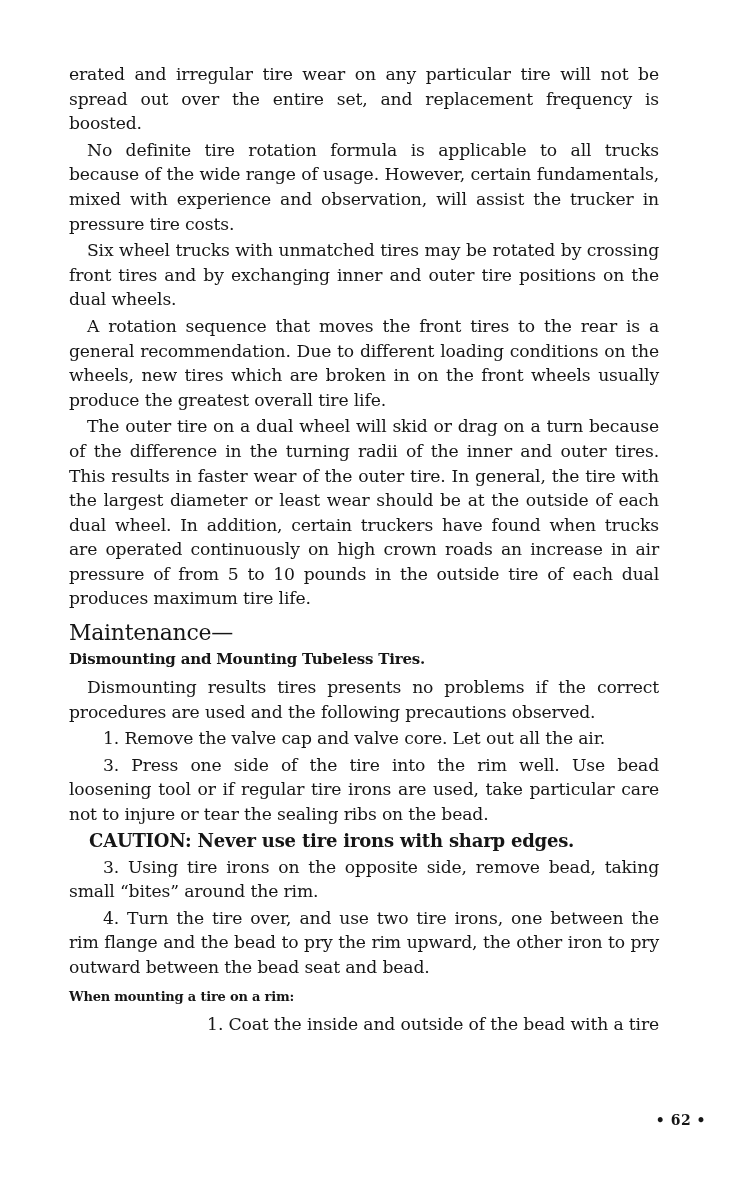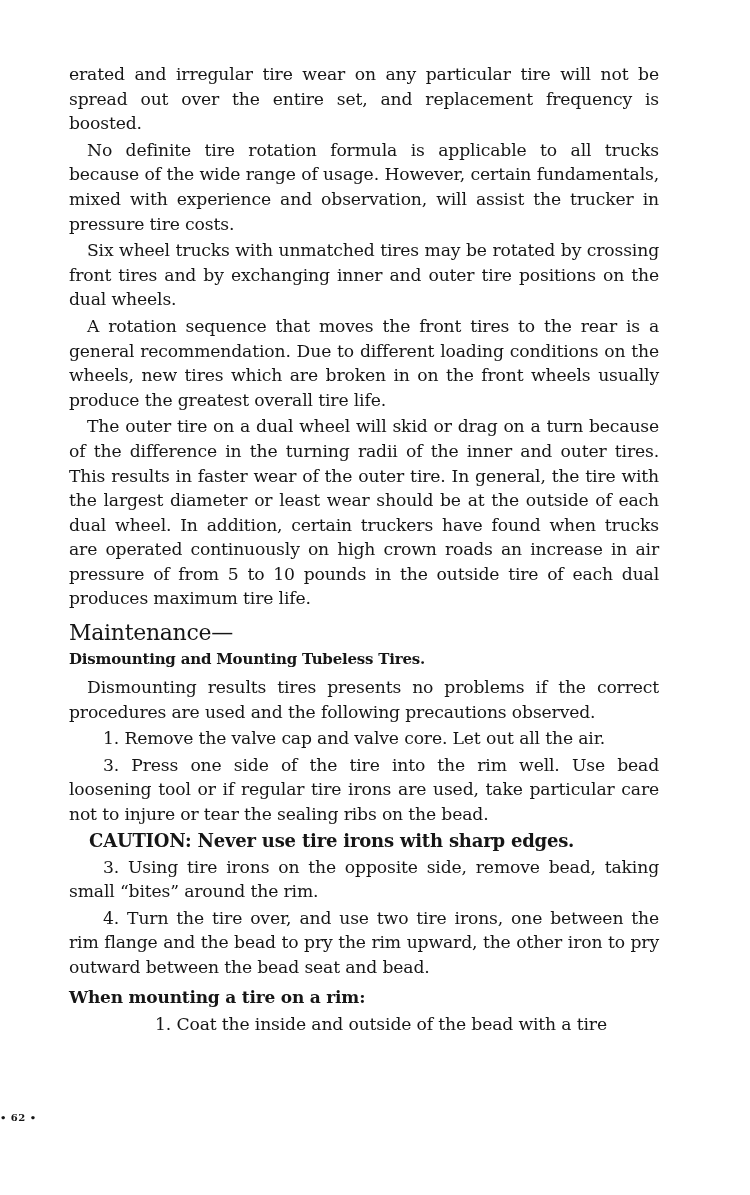--- a/index.html
+++ b/index.html
@@ -48,32 +48,32 @@
     .caution {
       margin: 3px 0 3px 20px;
       font-size: 18px;
       line-height: 22px;
       font-weight: bold;
       letter-spacing: -0.2px;
     }
     .caution-label { font-weight: bold; }
     h4 {
       margin: 4px 0 0 0;
-      font-size: 17px;
+      font-size: 13px;
       line-height: 26px;
       font-weight: bold;
       letter-spacing: -0.2px;
     }
     .page-number {
       position: absolute;
       left: 0;
       width: 706px;
       top: 1112px;
-      text-align: left;
-      font-size: 10px;
+      text-align: right;
+      font-size: 14px;
       font-weight: bold;
       letter-spacing: 0.5px;
     }
   </style>
 </head>
 <body>
 
 <div class="page">
   <p>erated and irregular tire wear on any particular tire will not be spread out over the entire set, and replacement frequency is boosted.</p>
   <p class="indent gap">No definite tire rotation formula is applicable to all trucks because of the wide range of usage. However, certain fundamentals, mixed with experience and observation, will assist the trucker in pressure tire costs.</p>
@@ -90,16 +90,16 @@
   <p class="num-item">3. Press one side of the tire into the rim well. Use bead loosening tool or if regular tire irons are used, take particular care not to injure or tear the sealing ribs on the bead.</p>
 
   <div class="caution">
     <span class="caution-label">CAUTION:</span><span> Never use tire irons with sharp edges.</span>
   </div>
 
   <p class="num-item">3. Using tire irons on the opposite side, remove bead, taking small “bites” around the rim.</p>
   <p class="num-item">4. Turn the tire over, and use two tire irons, one between the rim flange and the bead to pry the rim upward, the other iron to pry outward between the bead seat and bead.</p>
 
   <h4>When mounting a tire on a rim:</h4>
-  <p class="num-item" style="text-align:center;">1. Coat the inside and outside of the bead with a tire</p>
+  <p class="num-item" style="text-align:right;">1. Coat the inside and outside of the bead with a tire</p>
 </div>
 
 <div class="page-number">• 62 •</div>
 
 </body></html>

